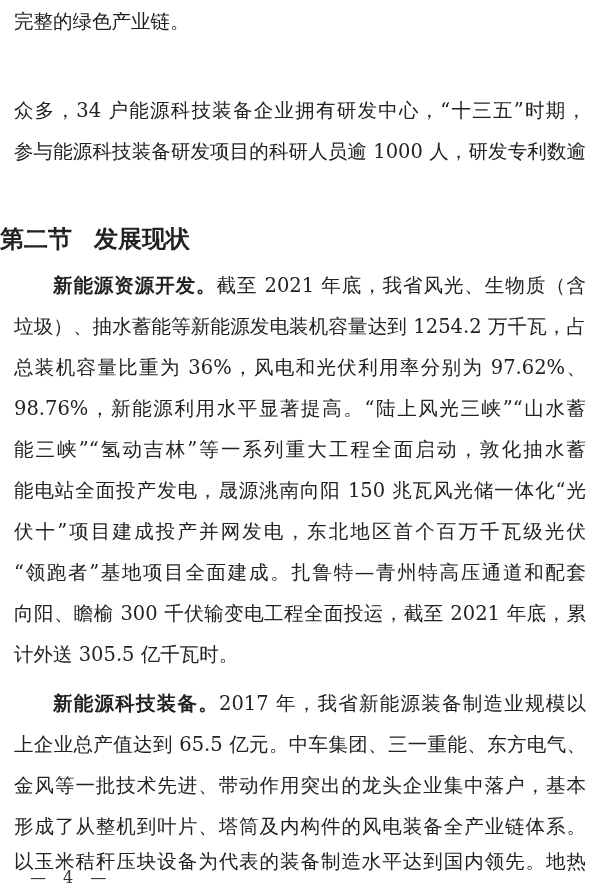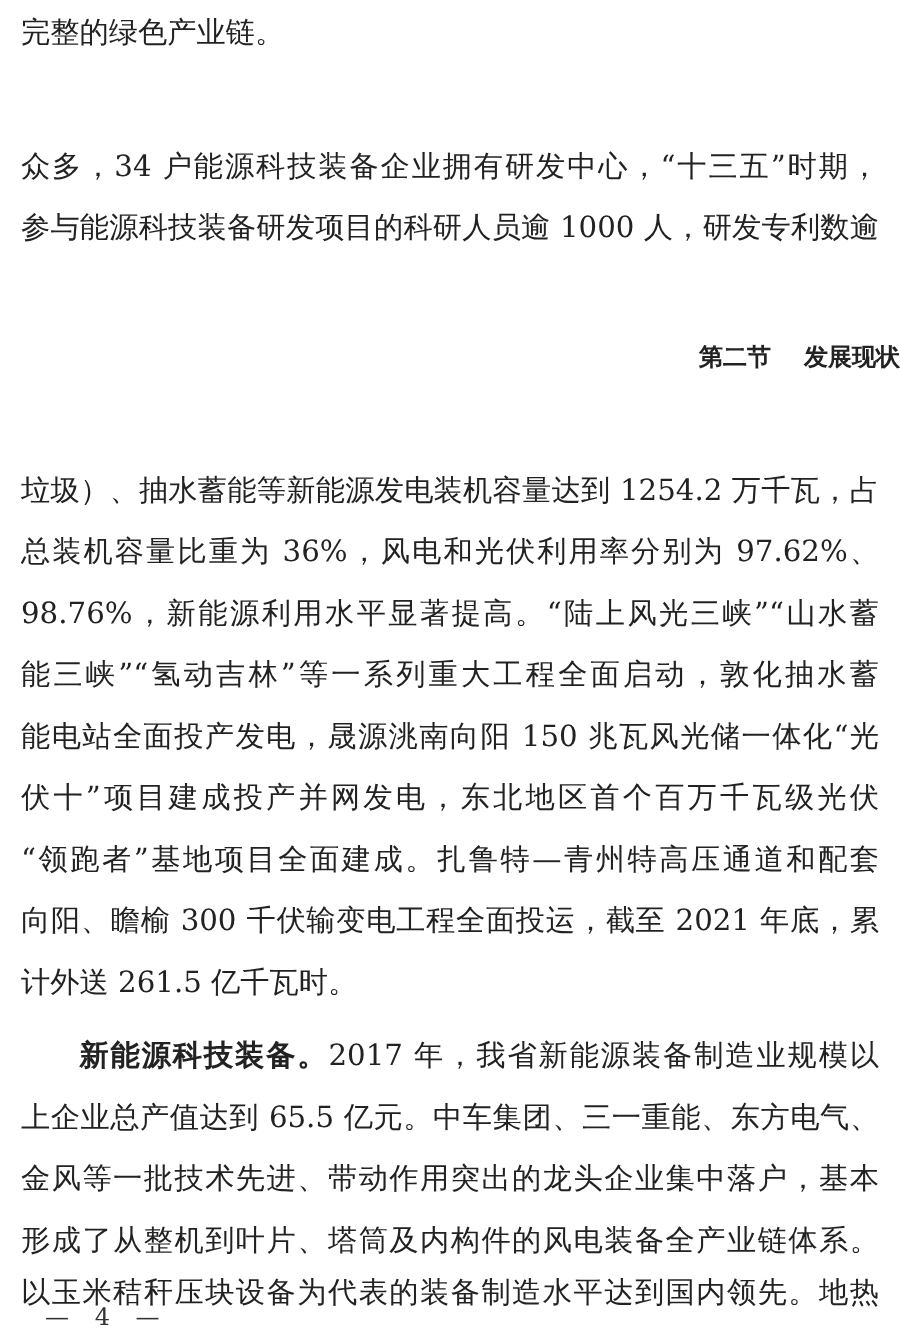--- a/index.html
+++ b/index.html
@@ -4,47 +4,48 @@
 <style>
   html, body { margin: 0; padding: 0; background: #ffffff; }
   body { width: 600px; height: 895px; overflow: hidden; position: relative;
          font-family: "DejaVu Serif", "Liberation Serif", serif; color: #222; }
   .page { position: absolute; left: 0; top: 0; width: 600px; height: 895px; }
   .line { position: absolute; left: 14px; width: 572px; font-size: 19.5px; line-height: 28px;
           white-space: nowrap; text-align: justify; text-align-last: justify; letter-spacing: 0; }
   .line.last { text-align-last: left; }
   .indent { left: 53px; width: 533px; }
   .lead { font-weight: bold; font-family: "DejaVu Serif", serif; }
-  .heading { position: absolute; left: 0; width: 600px; text-align: right; font-size: 16px;
+  .heading { position: absolute; left: 0; width: 600px; text-align: left; font-size: 24px;
              font-weight: bold; font-family: Liberation Sans, sans-serif; line-height: 28px; }
   .heading span + span { margin-left: 22px; }
   .pagenum { position: absolute; left: 30px; top: 868px; font-size: 16px; line-height: 20px;
              color: #333; letter-spacing: 6px; }
 </style>
 </head>
 <body>
 
 <div class="page">
 
   <div class="line last" style="top:8px">完整的绿色产业链。</div>
 
   <div class="line" style="top:97px">众多，34 户能源科技装备企业拥有研发中心，“十三五”时期，</div>
   <div class="line" style="top:138px">参与能源科技装备研发项目的科研人员逾 1000 人，研发专利数逾</div>
 
   <div class="heading" style="top:225px"><span>第二节</span><span>发展现状</span></div>
 
+  <div class="line indent" style="top:272px"><span class="lead">新能源资源开发。</span><span>截至 2021 年底，我省风光、生物质（含</span></div>
   <div class="line" style="top:313px">垃圾）、抽水蓄能等新能源发电装机容量达到 1254.2 万千瓦，占</div>
   <div class="line" style="top:354px">总装机容量比重为 36%，风电和光伏利用率分别为 97.62%、</div>
   <div class="line" style="top:395px">98.76%，新能源利用水平显著提高。“陆上风光三峡”“山水蓄</div>
   <div class="line" style="top:436px">能三峡”“氢动吉林”等一系列重大工程全面启动，敦化抽水蓄</div>
   <div class="line" style="top:477px">能电站全面投产发电，晟源洮南向阳 150 兆瓦风光储一体化“光</div>
   <div class="line" style="top:518px">伏十”项目建成投产并网发电，东北地区首个百万千瓦级光伏</div>
   <div class="line" style="top:559px">“领跑者”基地项目全面建成。扎鲁特—青州特高压通道和配套</div>
   <div class="line" style="top:600px">向阳、瞻榆 300 千伏输变电工程全面投运，截至 2021 年底，累</div>
-  <div class="line last" style="top:641px">计外送 261.5 亿千瓦时。</div>
+  <div class="line last" style="top:641px">计外送 305.5 亿千瓦时。</div>
 
   <div class="line indent" style="top:690px"><span class="lead">新能源科技装备。</span><span>2017 年，我省新能源装备制造业规模以</span></div>
   <div class="line" style="top:731px">上企业总产值达到 65.5 亿元。中车集团、三一重能、东方电气、</div>
   <div class="line" style="top:772px">金风等一批技术先进、带动作用突出的龙头企业集中落户，基本</div>
   <div class="line" style="top:813px">形成了从整机到叶片、塔筒及内构件的风电装备全产业链体系。</div>
   <div class="line" style="top:848px">以玉米秸秆压块设备为代表的装备制造水平达到国内领先。地热</div>
 
   <div class="pagenum">— 4 —</div>
 </div>
 

